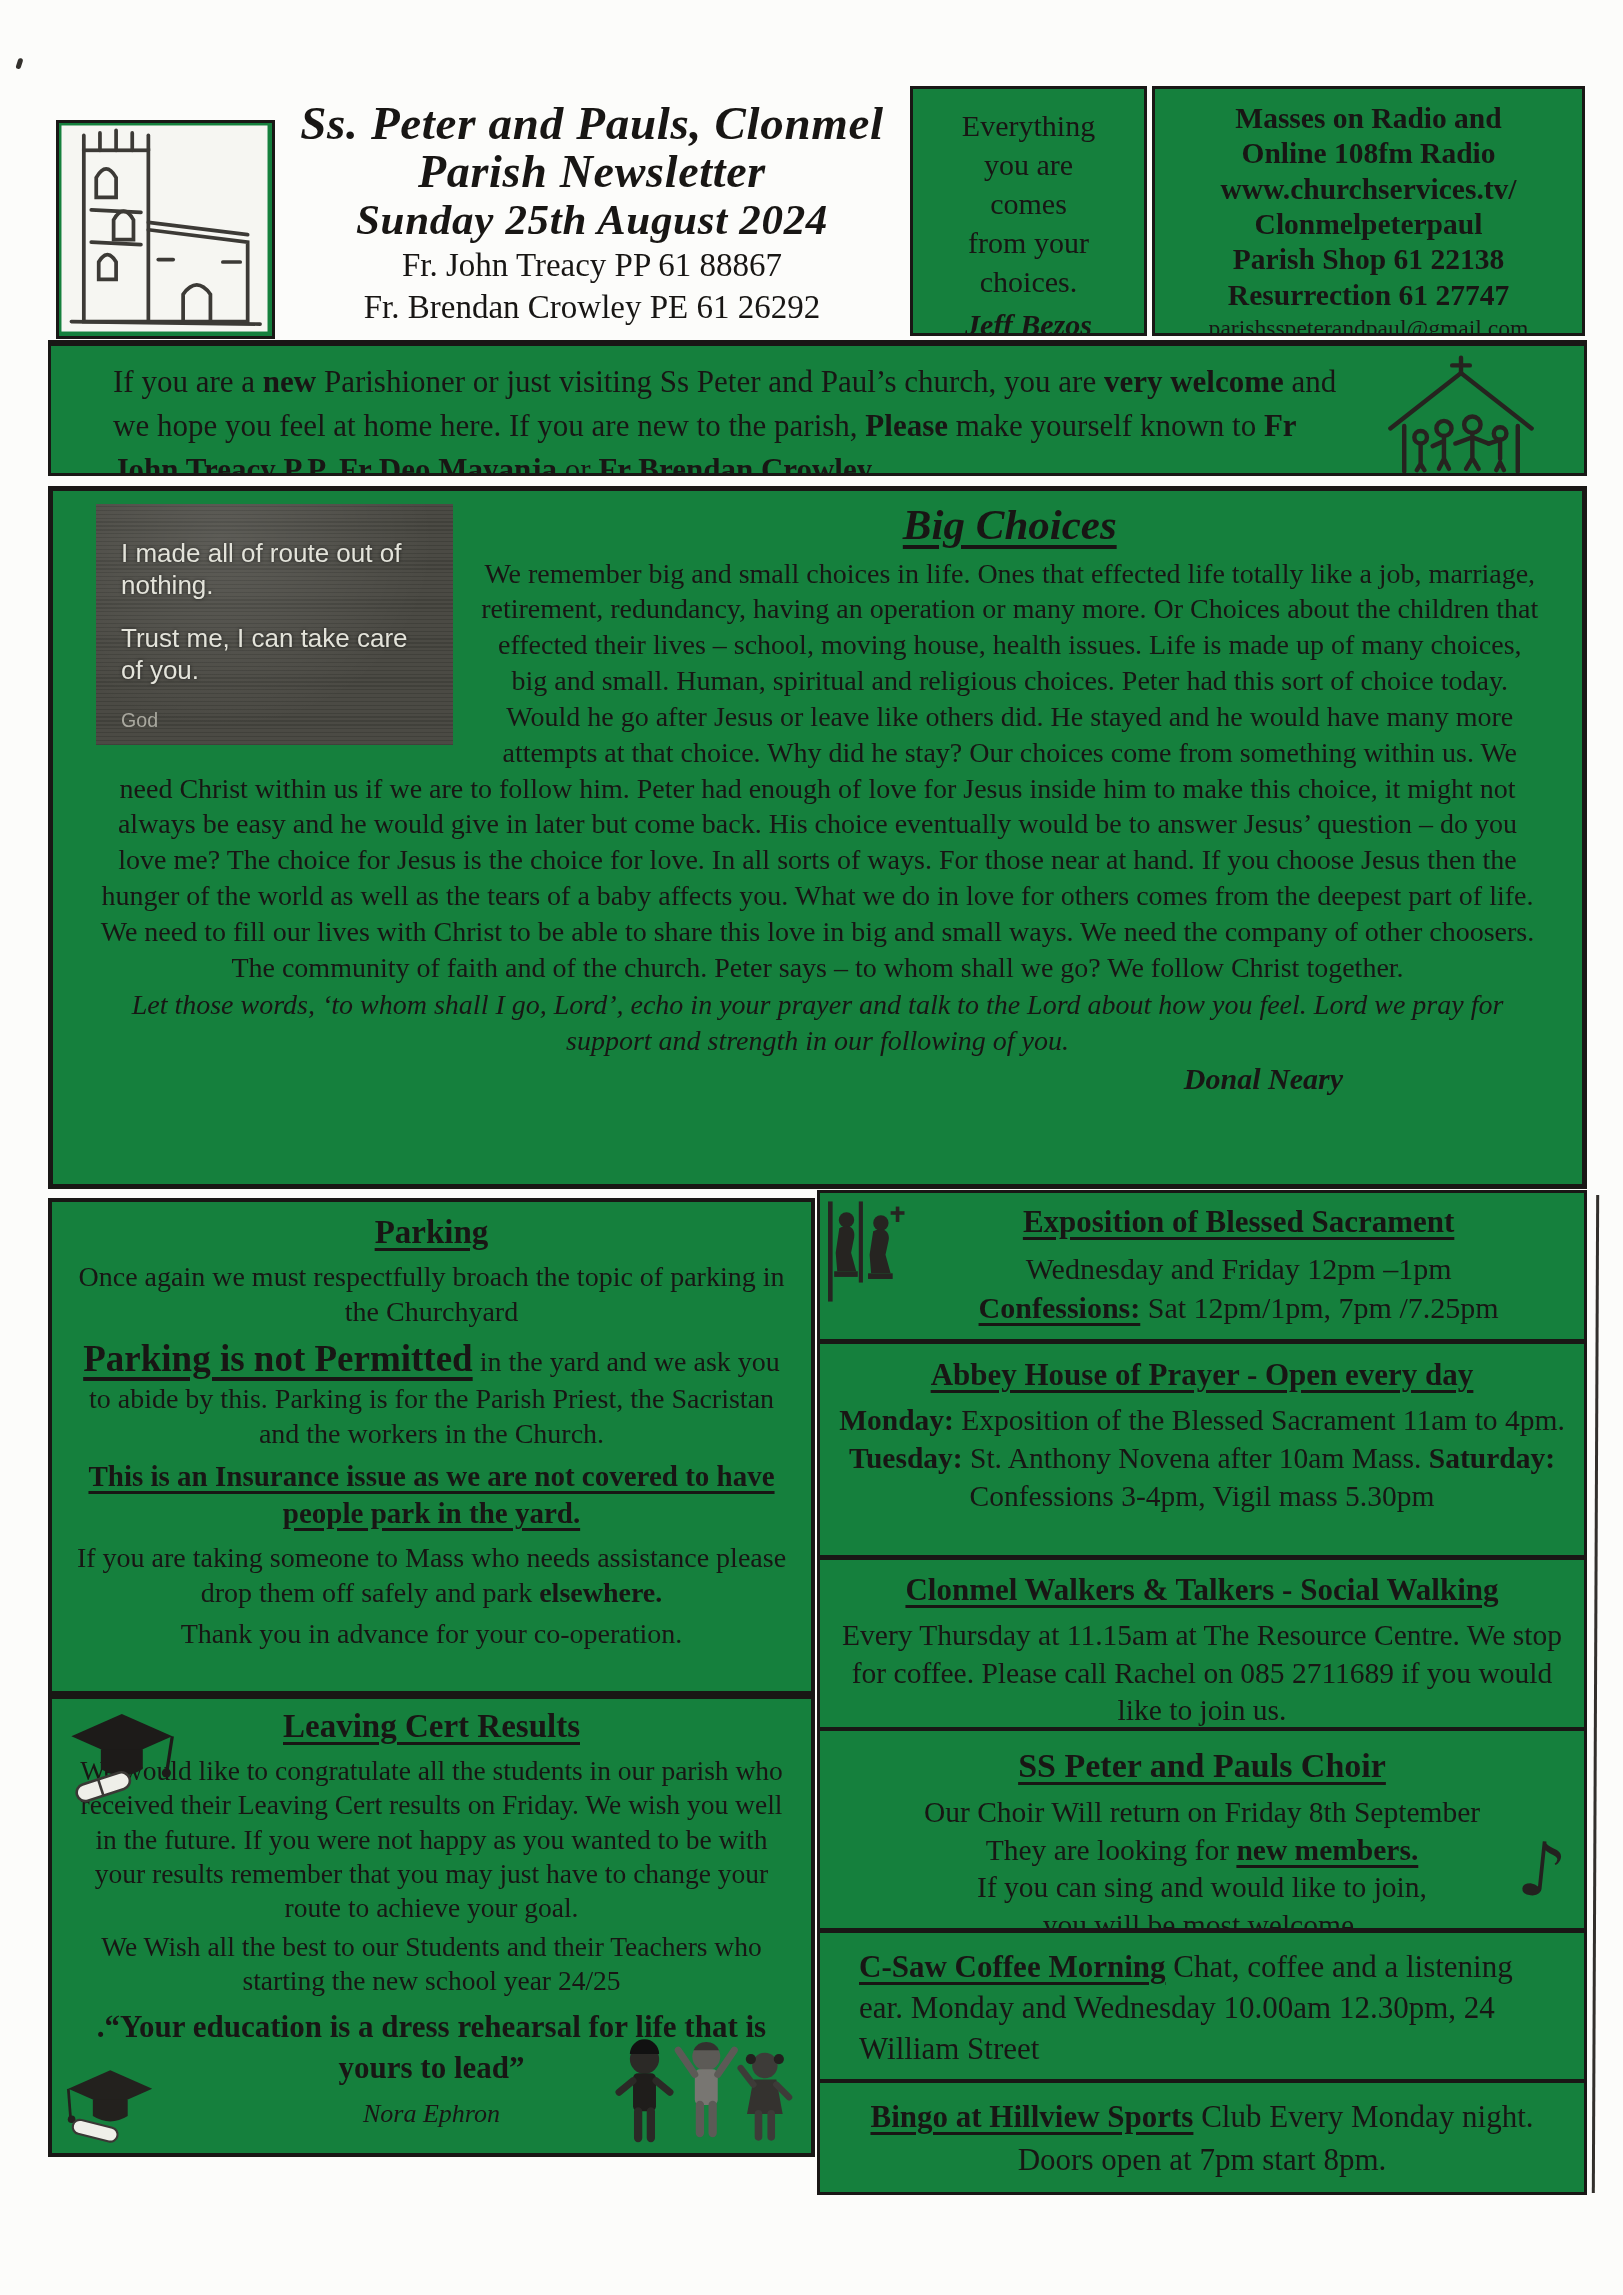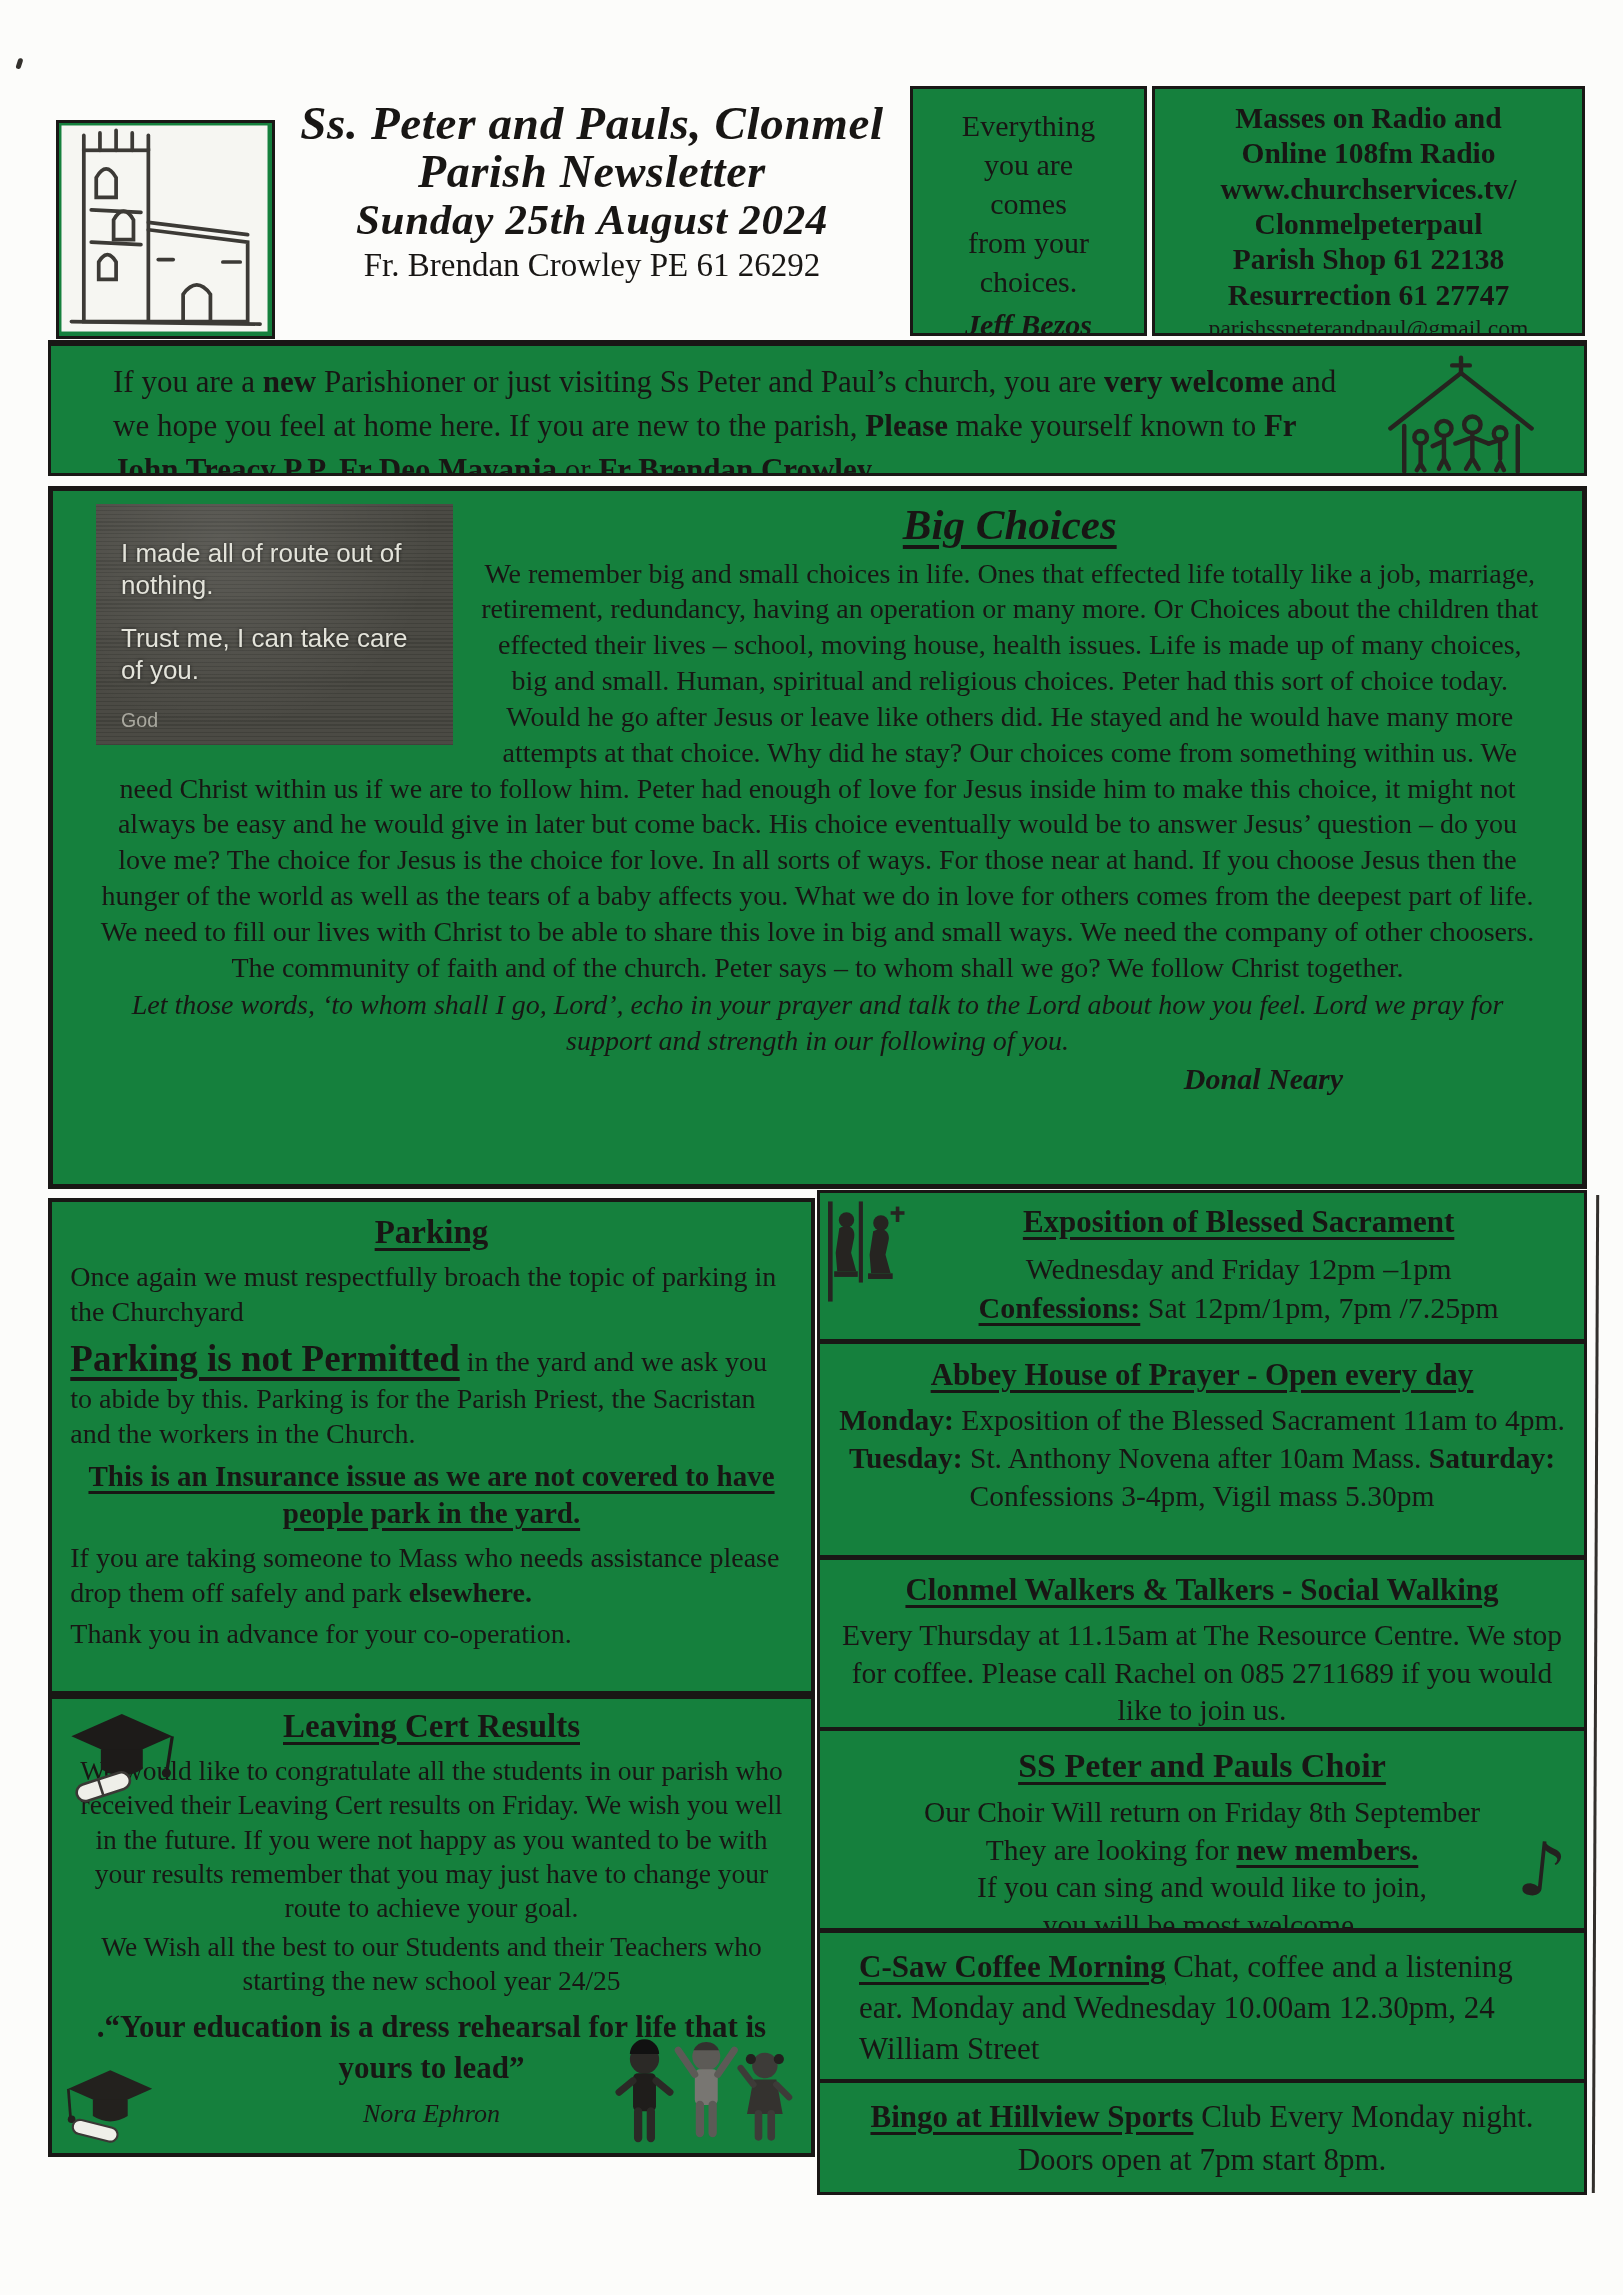--- a/index.html
+++ b/index.html
@@ -39,21 +39,21 @@
   .god-img p{margin:0 0 22px 0;font-size:26px;line-height:1.22;text-shadow:0 0 3.9px rgba(0,0,0,.6);}
   .god-sig{font-size:19.6px;color:#a9a89f;margin-top:1.3px;}
   .big-title{font-size:43px;font-style:italic;font-weight:bold;text-align:center;margin:2.6px 0 6.5px 0;}
   .big-body{font-size:28px;line-height:1.28;text-align:center;margin:0;}
   .big-prayer{font-size:28px;line-height:1.28;text-align:center;font-style:italic;margin:1.3px 0 0 0;}
   .big-author{font-size:30px;font-weight:bold;font-style:italic;text-align:right;padding-right:196px;margin-top:3.9px;}
 
   
   .parking-box{left:48px;top:1198px;width:767px;height:497px;border-width:4.6px;padding:11.8px 18.3px 0 18.3px;}
   .sec-title{font-size:33px;font-weight:bold;text-align:center;margin:0 0 9.2px 0;}
-  .park-p{font-size:28px;line-height:1.24;text-align:left;margin:0 0 6.5px 0;font-family:Liberation Serif, serif;}
+  .park-p{font-size:28px;line-height:1.24;text-align:center;margin:0 0 6.5px 0;font-family:Liberation Serif, serif;}
   .park-big{font-size:37px;font-weight:bold;}
   .park-ins{font-size:29px;font-weight:bold;line-height:1.3;text-align:center;margin:3.9px 0 7.9px 0;}
 
   .leaving-box{left:48px;top:1695px;width:767px;height:462px;border-width:4.6px;padding:9.2px 15.7px 0 15.7px;}
   .leave-p{font-size:27.5px;line-height:1.24;text-align:center;margin:0 0 5.2px 0;}
   .leave-quote{font-size:31px;font-weight:bold;line-height:1.3;text-align:center;margin:9.2px 0 6.5px 0;}
   .leave-author{font-size:26px;font-style:italic;text-align:center;margin-top:10.5px;}
 
   
   .rcol{left:817px;width:770px;border-width:3.9px;box-sizing:border-box;}
@@ -99,20 +99,21 @@
         <line x1="26" y1="70" x2="66" y2="72"></line>
           <line x1="26" y1="96" x2="66" y2="98"></line>
       </svg>
     </span>
   </div>
 
   <div class="abs title-block">
     <div class="t-script t1">Ss. Peter and Pauls, Clonmel</div>
     <div class="t-script t2">Parish Newsletter</div>
     <div class="t-script t3">Sunday 25th August 2024</div>
+    <div class="t-priest">Fr. John Treacy PP  61 88867</div>
     <div class="t-priest">Fr. Brendan Crowley PE 61 26292</div>
   </div>
 
   <div class="box quote-box">
     <div>Everything</div>
     <div>you are</div>
     <div>comes</div>
     <div>from your</div>
     <div>choices.</div>
     <div class="quote-author">Jeff Bezos</div>

